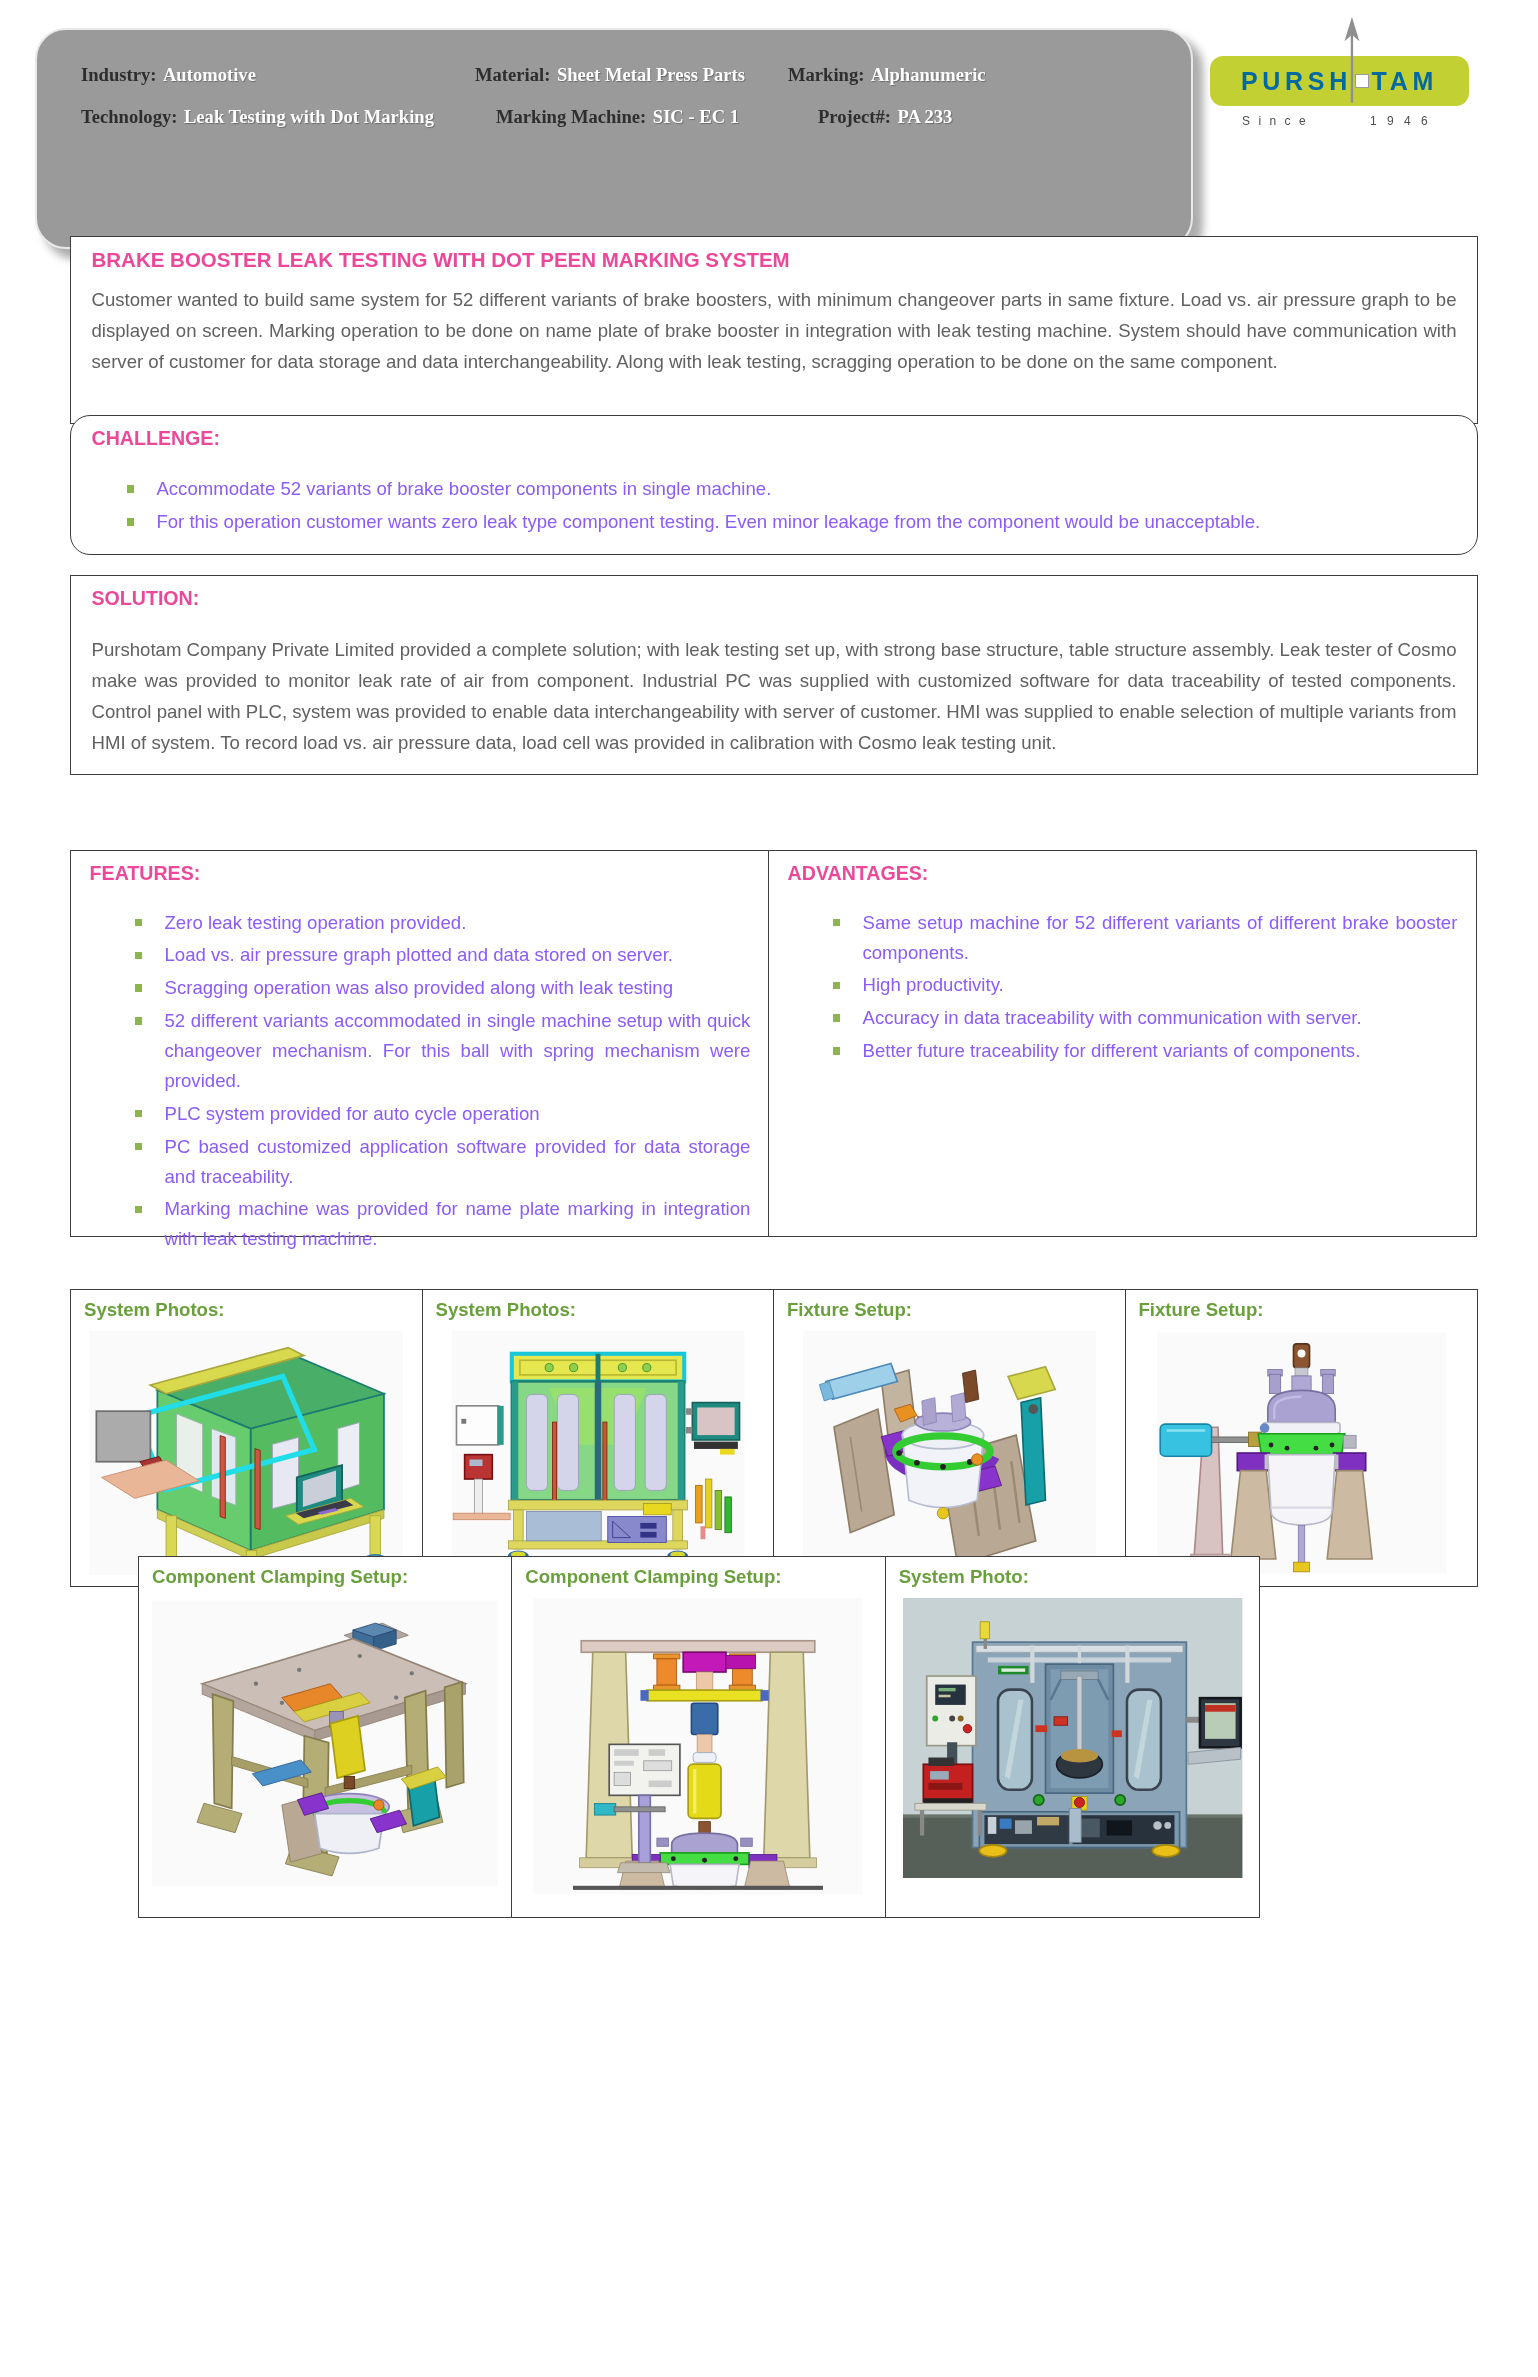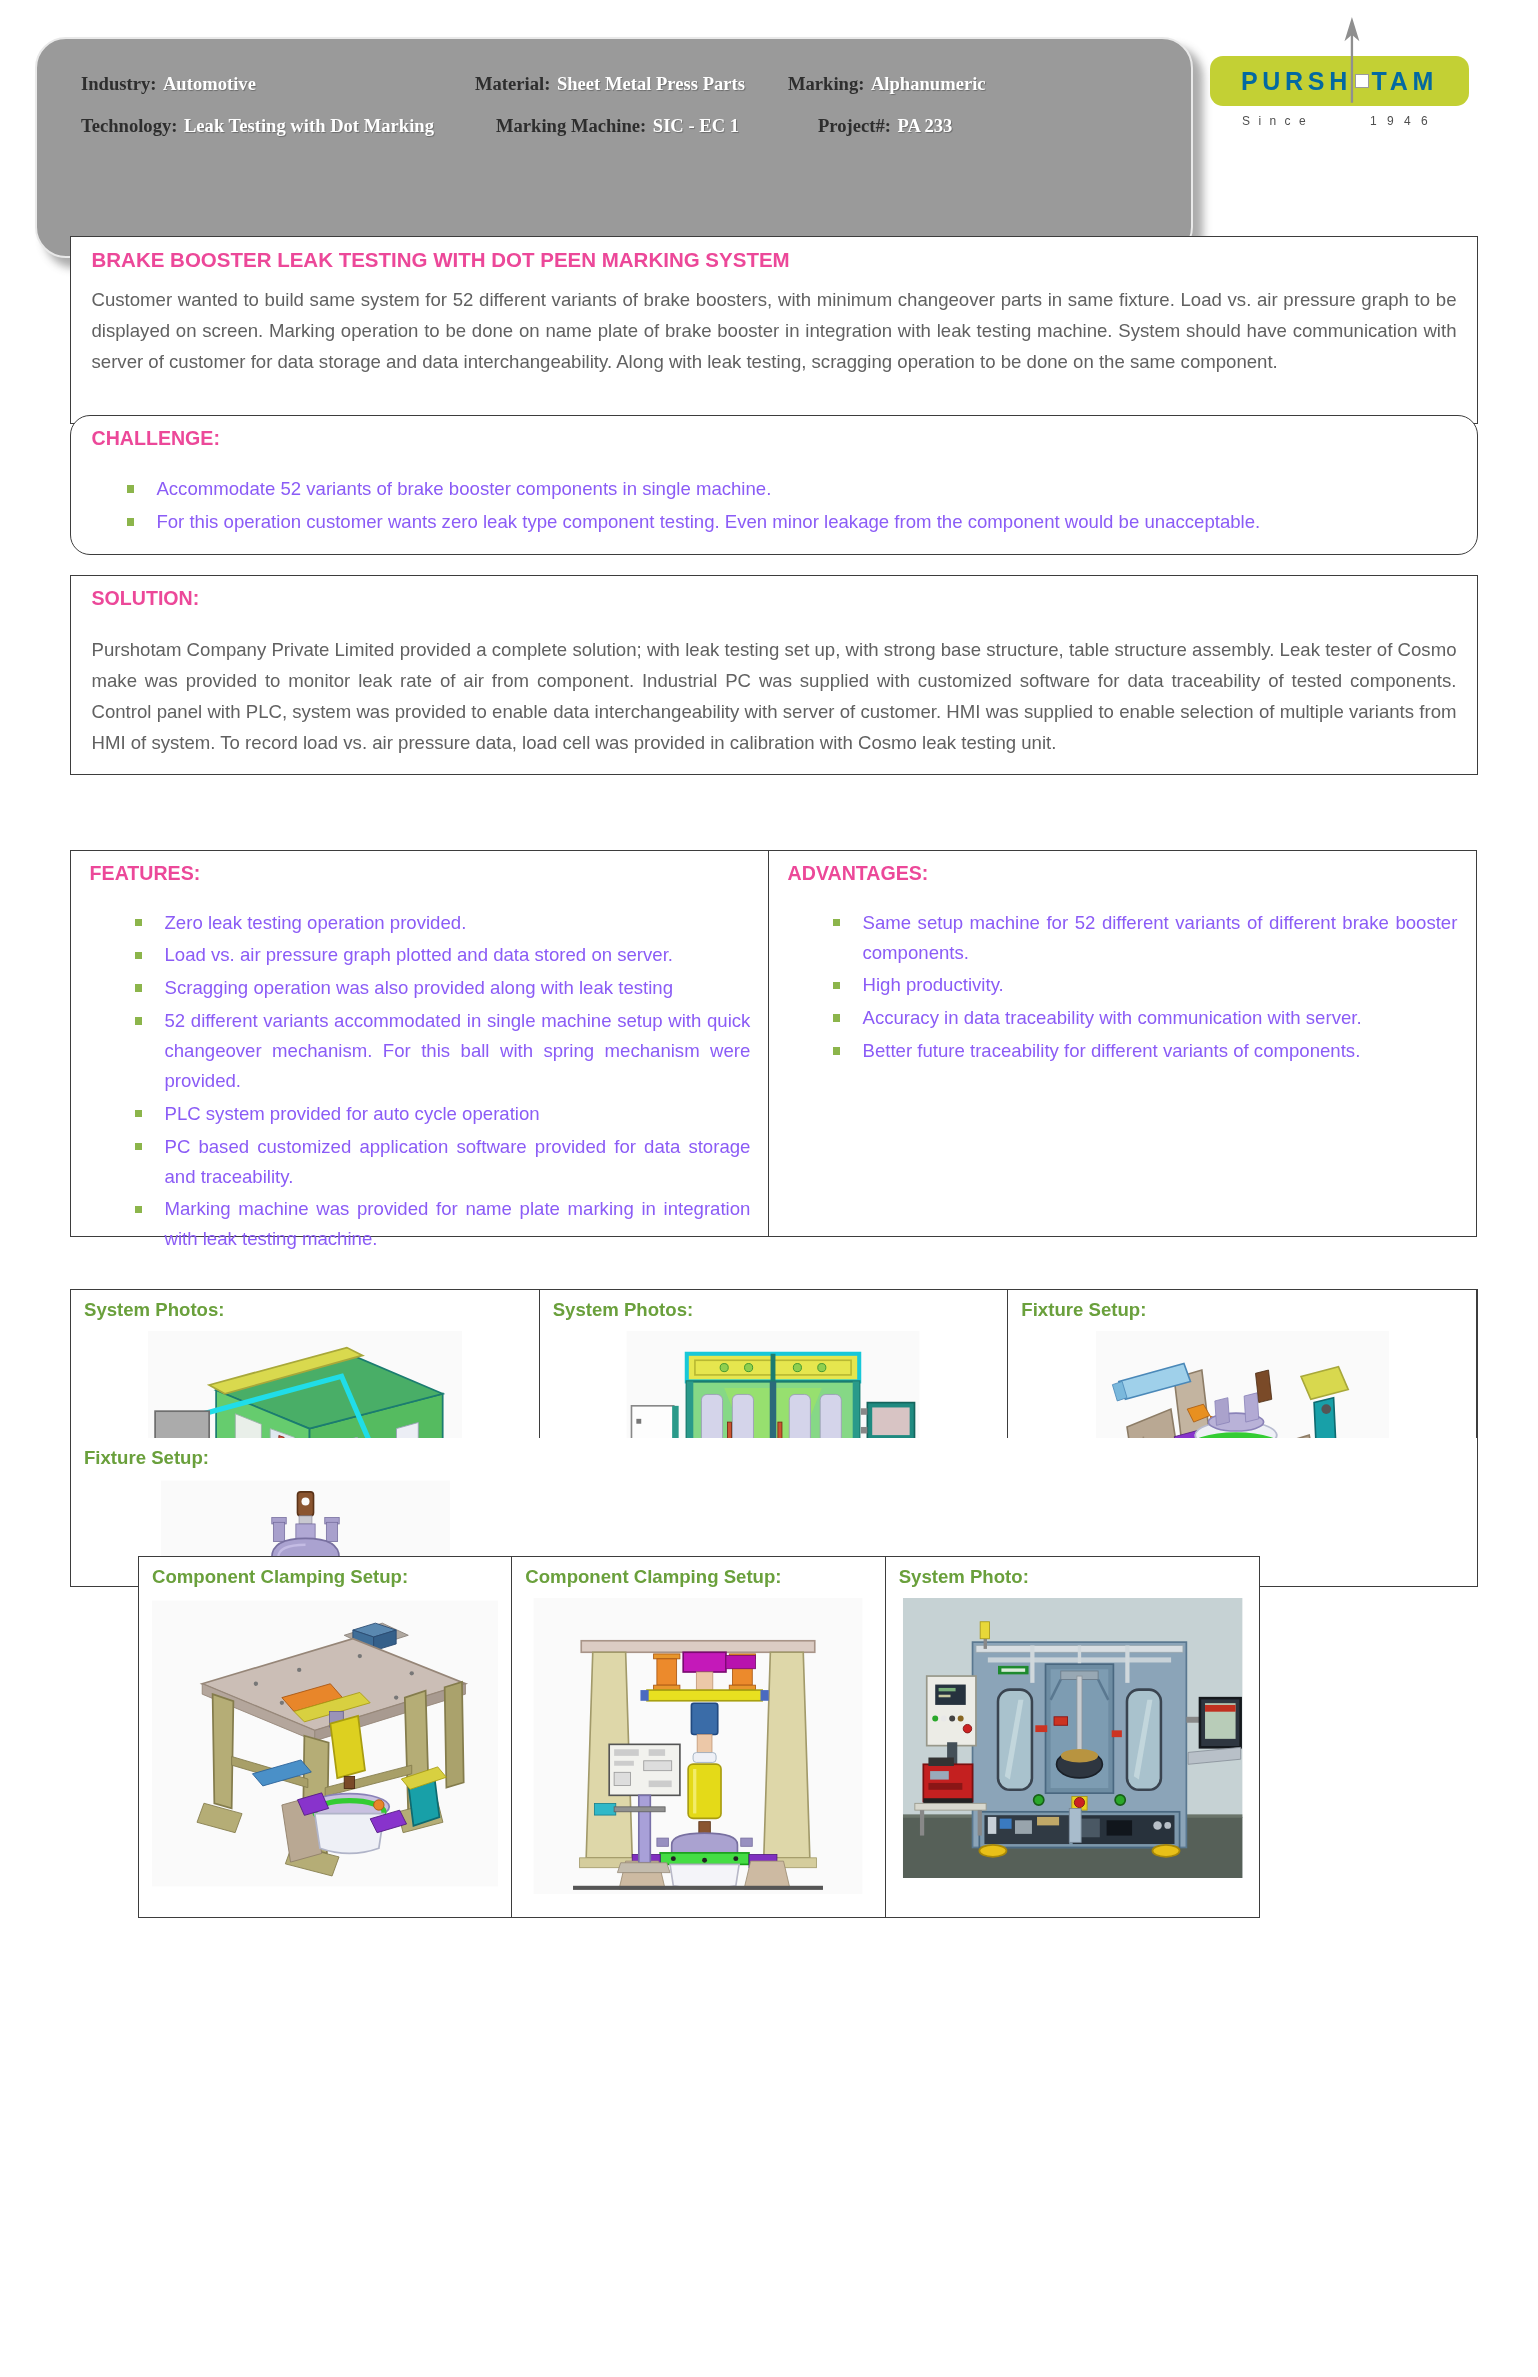--- a/index.html
+++ b/index.html
@@ -3,21 +3,21 @@
 <meta charset="utf-8">
 <style>
   * { margin:0; padding:0; box-sizing:border-box; }
   html,body { background:#ffffff; }
   body { font-family:"Liberation Sans", sans-serif; }
   .page { position:relative; width:1538px; height:2377px; background:#fff; overflow:hidden; }
 
   
   .hdr { position:absolute; left:35px; top:28px; width:1158px; height:221px;
          background:#9a9a9a; border:2.8px solid #e9e9e9; border-radius:31px;
-         box-shadow:9.3px 9.3px 8.4px rgba(70,70,70,.45);margin-top:9px; }
+         box-shadow:9.3px 9.3px 8.4px rgba(70,70,70,.45); }
   .hfield { position:absolute; font-family:"Liberation Serif", serif; font-size:18.6px; font-weight:bold; white-space:nowrap; }
   .hfield .lbl { color:#2e2e2e; margin-right:6.5px; }
   .hfield .val { color:#ffffff; text-shadow:0.9px 0.9px 0.9px rgba(0,0,0,.3); }
 
   
   .logo { position:absolute; left:1210px; top:17px; width:241px; height:123px; }
   .logo-pill { position:absolute; left:0; top:39px; width:259px; height:50px; background:#c3d034;
                border-radius:13px; display:flex; align-items:center; justify-content:center;
                font-size:25px; font-weight:bold; letter-spacing:4.7px; color:#0369a1; }
   .logo-sq { display:inline-block; width:14px; height:14px; background:#ffffff; border:1.9px solid #9a9a9a; margin:0 2.8px; }
@@ -42,21 +42,21 @@
   .box-challenge ul { margin:24px 0 0 35px; }
   .box-solution  { top:575px; height:200px; padding:11.2px 20.5px; }
   .box-solution .bodytxt { margin-top:24px; }
 
   .box-features   { top:850px; width:700px; height:387px; padding:11.2px 18.6px; }
   .box-advantages { top:850px; left:768px; width:709px; height:387px; padding:11.2px 18.6px; }
   .box-features ul, .box-advantages ul { margin:22.4px 0 0 45px; }
 
   
   .gallery { position:absolute; background:#fff; border:1.9px solid #3d3d3d; display:grid; }
-  .gal-top { left:70px; top:1289px; width:1408px; height:298px; grid-template-columns:1fr 1fr 1fr; }
+  .gal-top { left:70px; top:1289px; width:1408px; height:298px; grid-template-columns:1fr 1fr 1fr 1fr; }
   .gal-bot { left:138px; top:1556px; width:1122px; height:362px; grid-template-columns:1fr 1fr 1fr; }
   .gcol { border-right:1.9px solid #3d3d3d; padding:9.3px 13px; overflow:hidden; }
   .gcol:last-child { border-right:none; }
   .glabel { color:#6aa03c; font-weight:bold; font-size:18.6px; }
   .imgwrap { display:flex; justify-content:center; margin-top:9.3px; }
 </style>
 </head>
 <body>
 
 <div class="page">

